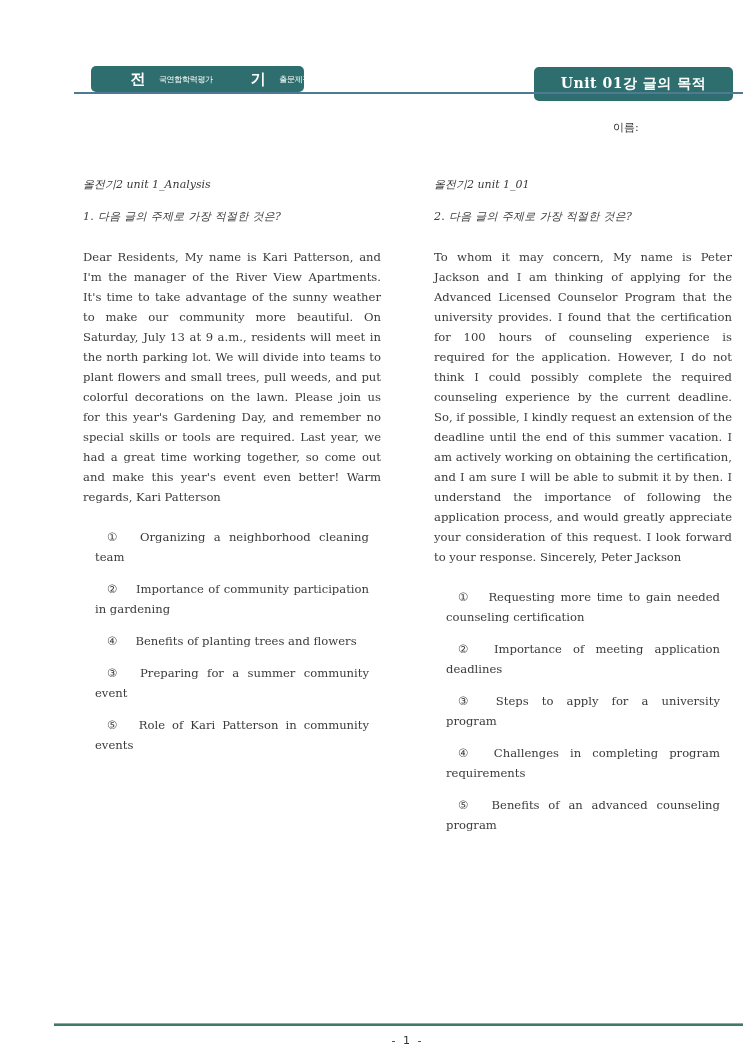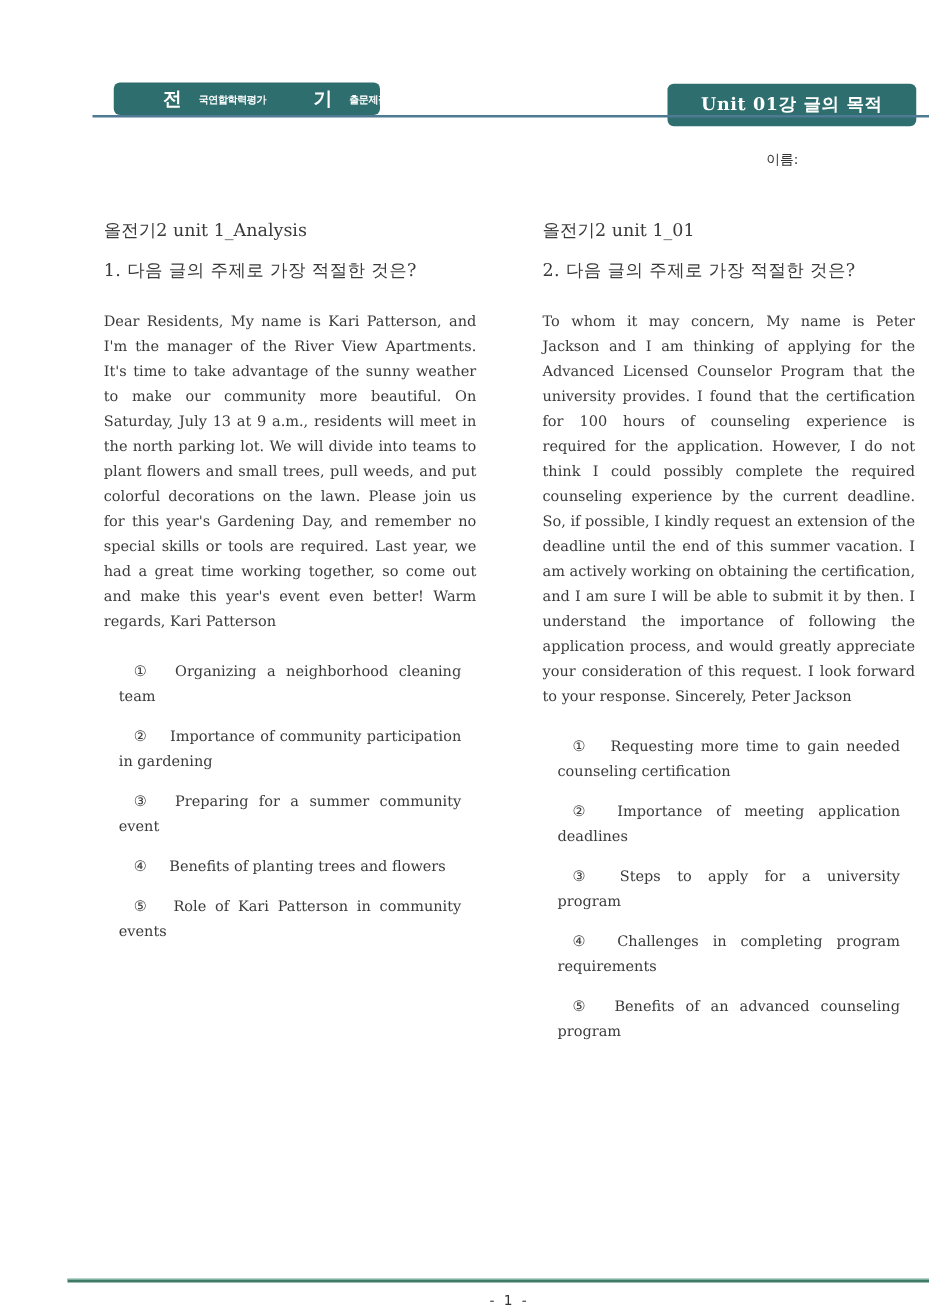--- a/index.html
+++ b/index.html
@@ -37,21 +37,21 @@
     .banner-left {
       left: 55px;
       top: 30px;
       width: 213px;
       height: 26px;
       font-size: 15px;
       letter-spacing: 0.5px;
     }
     .banner-left .small {
       font-size: 8px;
-      font-weight: bold;
+      font-weight: normal;
       margin: 0 2px 0 1px;
       letter-spacing: -0.3px;
     }
     .banner-left .gap { display: inline-block; width: 7px; }
     .banner-right {
       left: 498px;
       top: 31px;
       width: 199px;
       height: 34px;
       font-size: 14px;
@@ -69,23 +69,24 @@
     }
     .col {
       position: absolute;
       top: 127px;
       font-size: 11.6px;
       line-height: 20px;
     }
     .col-left { left: 35px; width: 322px; }
     .col-right { left: 386px; width: 322px; }
     .src, .q {
-      font-size: 14px;
+      font-size: 11px;
       line-height: 20px;
       white-space: nowrap;
+      font-style: italic;
     }
     .q { letter-spacing: 0.3px; }
     .passage {
       margin-top: 20px;
       text-align: justify;
       text-justify: inter-word;
     }
     .options {
       margin-top: 20px;
       list-style: none;
@@ -136,22 +137,22 @@
 
 <div class="name-label">이름:</div>
 
 <div class="col col-left">
   <div class="src">올전기2 unit 1_Analysis</div>
   <div class="q">1. 다음 글의 주제로 가장 적절한 것은?</div>
   <p class="passage">Dear Residents, My name is Kari Patterson, and I'm the manager of the River View Apartments. It's time to take advantage of the sunny weather to make our community more beautiful. On Saturday, July 13 at 9 a.m., residents will meet in the north parking lot. We will divide into teams to plant flowers and small trees, pull weeds, and put colorful decorations on the lawn. Please join us for this year's Gardening Day, and remember no special skills or tools are required. Last year, we had a great time working together, so come out and make this year's event even better! Warm regards, Kari Patterson</p>
   <ul class="options">
     <li><span class="num">①</span><span>Organizing a neighborhood cleaning team</span></li>
     <li style="text-align:justify;text-align-last:left;"><span class="num">②</span><span>Importance of community participation in gardening</span></li>
+    <li><span class="num">④</span><span>Benefits of planting trees and flowers</span></li>
     <li><span class="num">③</span><span>Preparing for a summer community event</span></li>
-    <li><span class="num">④</span><span>Benefits of planting trees and flowers</span></li>
     <li><span class="num">⑤</span><span>Role of Kari Patterson in community events</span></li>
   </ul>
 </div>
 
 <div class="col col-right">
   <div class="src">올전기2 unit 1_01</div>
   <div class="q">2. 다음 글의 주제로 가장 적절한 것은?</div>
   <p class="passage">To whom it may concern, My name is Peter Jackson and I am thinking of applying for the Advanced Licensed Counselor Program that the university provides. I found that the certification for 100 hours of counseling experience is required for the application. However, I do not think I could possibly complete the required counseling experience by the current deadline. So, if possible, I kindly request an extension of the deadline until the end of this summer vacation. I am actively working on obtaining the certification, and I am sure I will be able to submit it by then. I understand the importance of following the application process, and would greatly appreciate your consideration of this request. I look forward to your response. Sincerely, Peter Jackson</p>
   <ul class="options">
     <li><span class="num">①</span><span>Requesting more time to gain needed counseling certification</span></li>

